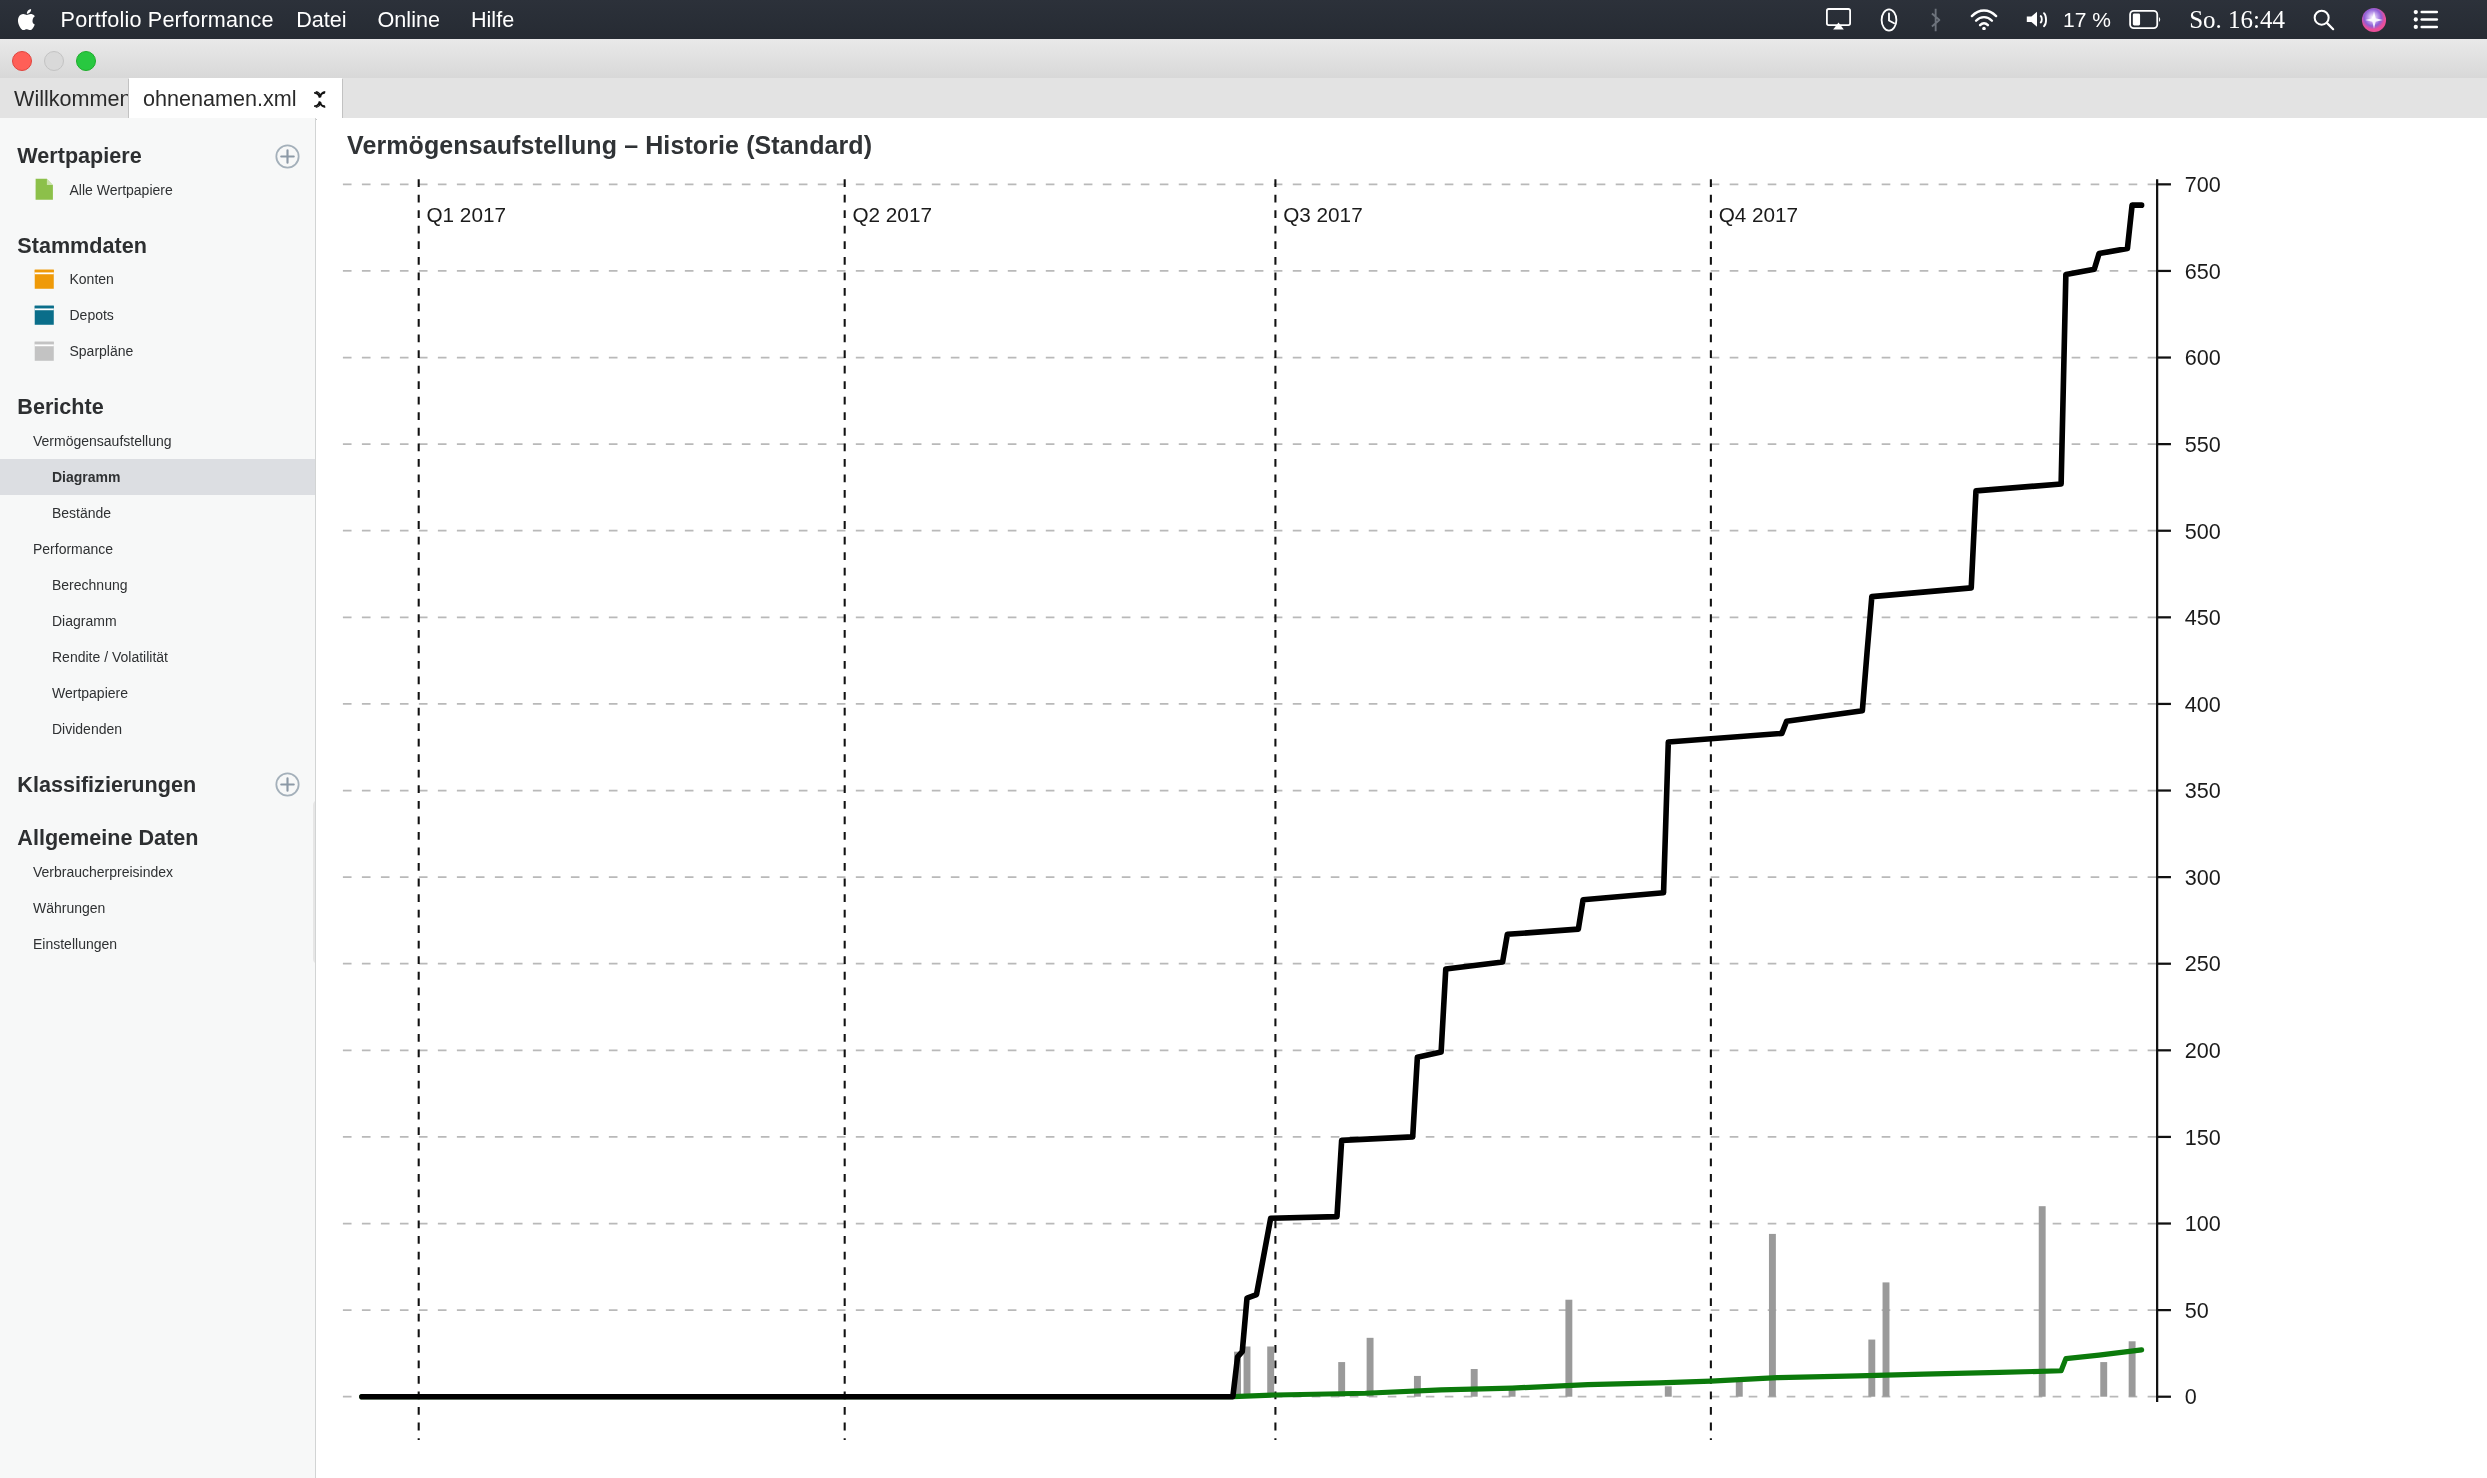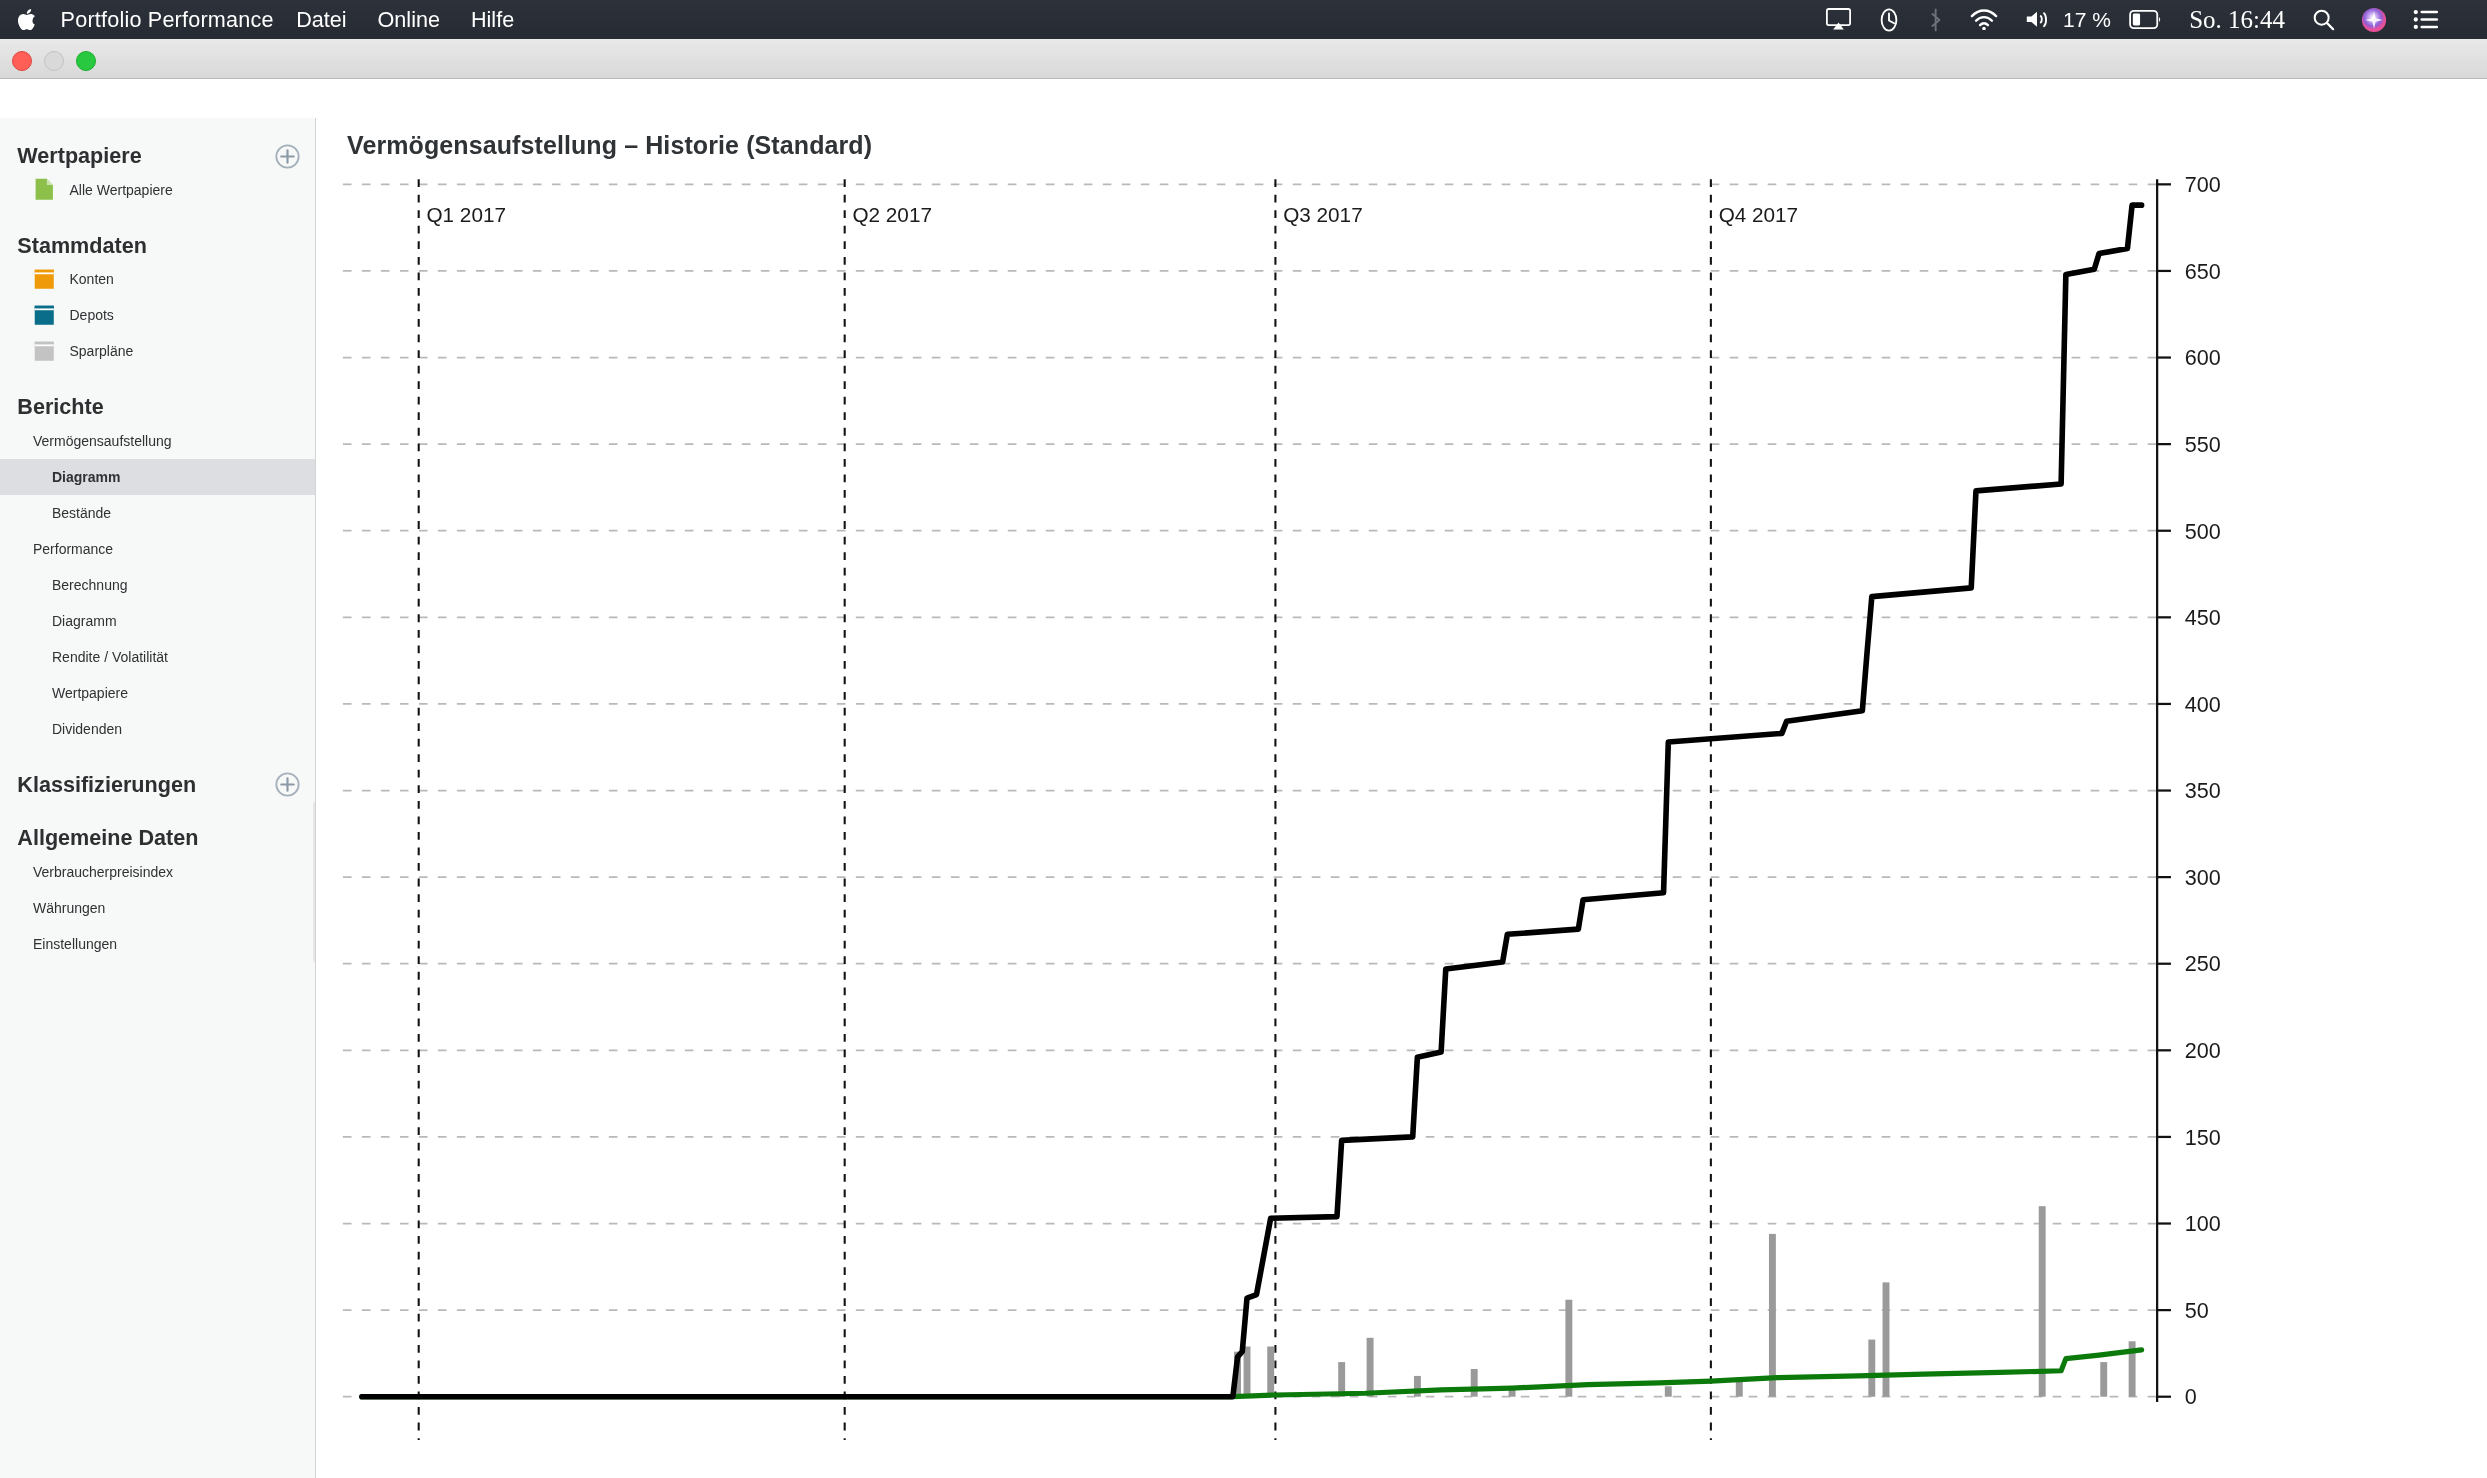--- a/index.html
+++ b/index.html
@@ -198,20 +198,36 @@
 </div>
 
 <div id="window">
 
   <div id="titlebar">
     <span class="traffic tl-close"></span>
     <span class="traffic tl-min"></span>
     <span class="traffic tl-max"></span>
   </div>
 
+  <div id="tabstrip">
+    <div class="tab tab-inactive">
+      <span>Willkommen</span>
+    </div>
+    <div class="tab tab-active">
+      <span>ohnenamen.xml</span>
+      <span class="tab-close">
+        <svg width="19" height="19" viewBox="0 0 20 20">
+            <path d="M2 2c3 0 5 2.5 5 5.5 0-3 2-5.5 5-5.5M2 18c3 0 5-2.5 5-5.5 0 3 2 5.5 5 5.5" fill="none" stroke="#1a1a1a" stroke-width="1.7" transform="translate(3,0)"></path>
+            <path d="M5 2l10 16M15 2L5 18" fill="none" stroke="#1a1a1a" stroke-width="1.7" opacity="0"></path>
+            <path d="M4 3c2.6.3 4.6 2.4 5 5 .4-2.6 2.4-4.7 5-5M4 17c2.6-.3 4.6-2.4 5-5 .4 2.6 2.4 4.7 5 5" fill="none" stroke="#111" stroke-width="1.8" stroke-linecap="round"></path>
+            <path d="M4 3l10 14M14 3L4 17" stroke="#111" stroke-width="0"></path>
+          </svg>
+      </span>
+    </div>
+  </div>
 
   <div id="sidebar">
     <div id="sidebar-sections">
         <div class="sec">
           <div class="sec-head">
             <span class="sec-title">Wertpapiere</span>
             <span class="plus-btn"><svg width="25" height="25" viewBox="0 0 28 28">
                 <circle cx="14" cy="14" r="12.5" fill="none" stroke="#a4b0ba" stroke-width="2"></circle>
                 <path d="M14 7v14M7 14h14" stroke="#8c99a6" stroke-width="2.4" stroke-linecap="round"></path>
               </svg></span>

